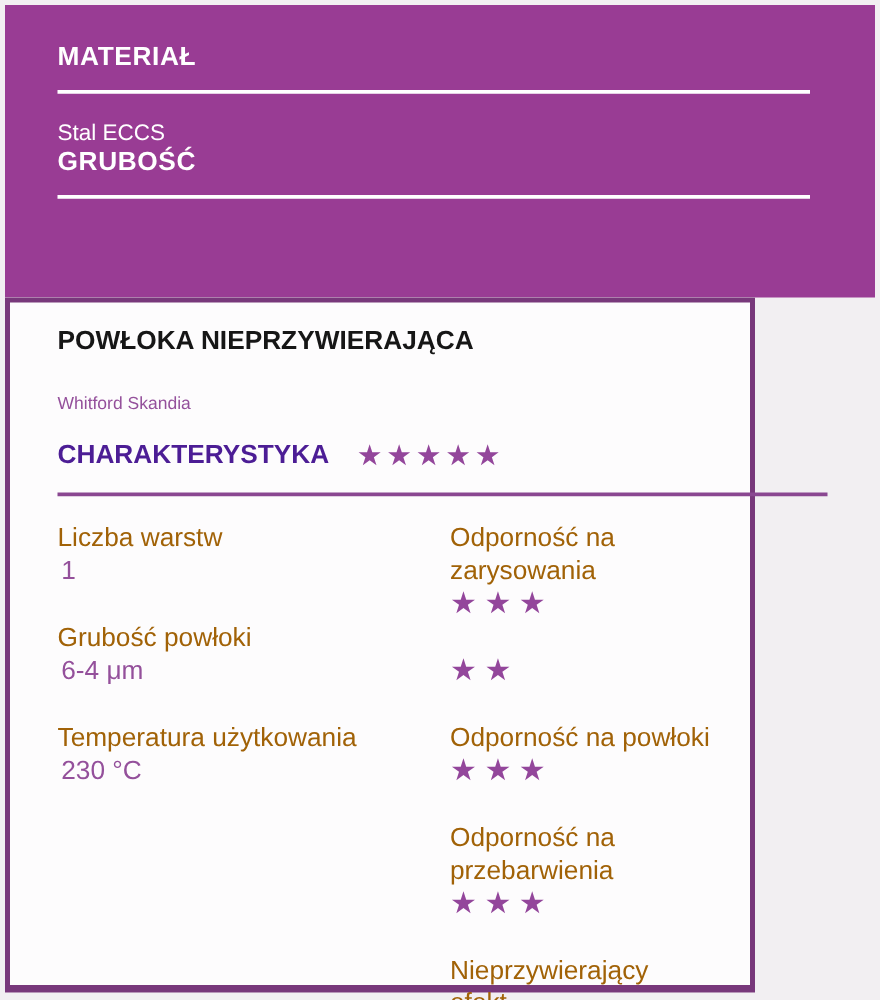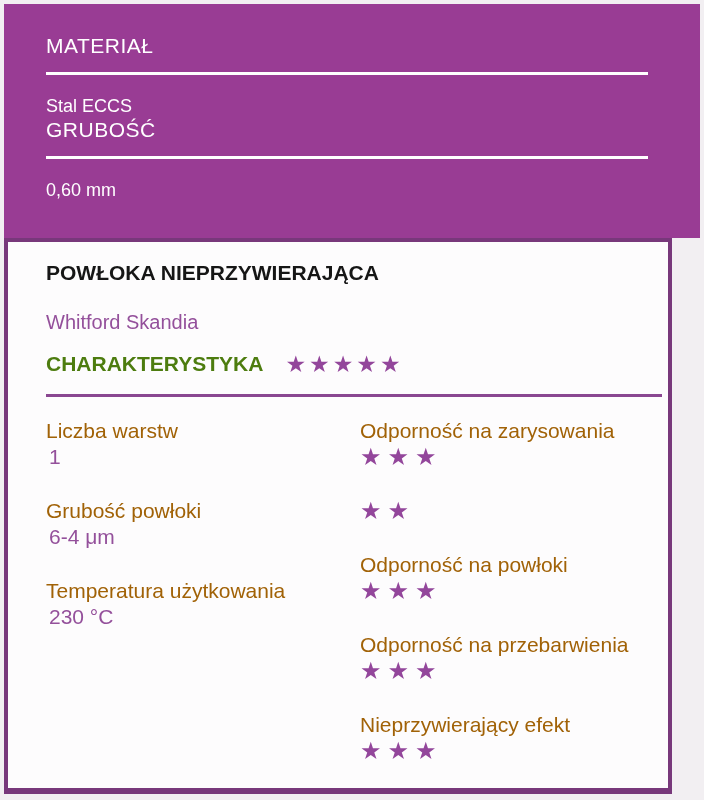--- a/index.html
+++ b/index.html
@@ -13,54 +13,54 @@
   .card { position: absolute; left: 4px; top: 4px; width: 696px; }
 
   
   .header-block {
     width: 696px; height: 234px;
     background: #993c94;
     color: #ffffff;
     padding: 30px 52px 0 42px;
   }
   .hdr-label {
-    font-size: 21px; font-weight: normal; letter-spacing: 0.5px;
+    font-size: 21px; font-weight: bold; letter-spacing: 0.5px;
     line-height: 24px;
   }
   .hdr-rule {
     height: 3px; background: #ffffff; border: 0;
     margin-top: 14px;
   }
   .hdr-value {
     font-size: 18px; line-height: 24px;
     margin-top: 19px;
   }
   .hdr-section + .hdr-section { }
 
   
   .main-block {
-    width: 668px; height: 556px;
+    width: 600px; height: 556px;
     background: #fdfcfd;
     border: 4px solid #78387b;
     border-bottom-width: 6px;
     padding: 18px 30px 0 38px;
   }
   .coating-title {
     font-size: 21px; font-weight: bold; color: #161616;
     line-height: 26px;
   }
   .coating-name {
-    font-size: 20px; color: #94509b;
+    font-size: 14px; color: #94509b;
     line-height: 26px; margin-top: 23px;
   }
   .charakterystyka-row {
     margin-top: 14px; display: flex; align-items: center;
   }
   .charakterystyka-label {
-    font-size: 21px; font-weight: bold; color: #4d7c0f;
+    font-size: 21px; font-weight: bold; color: #4c1d95;
     line-height: 30px;
   }
   .rating-stars {
     font-size: 23px; color: #93469b; letter-spacing: 3px;
     margin-left: 22px; line-height: 30px;
   }
   .divider {
     height: 3px; background: #8a4791; border: 0;
     width: 616px; margin-top: 15px;
   }
@@ -88,21 +88,20 @@
 
   <div class="header-block">
     <div class="hdr-section">
       <div class="hdr-label">MATERIAŁ</div>
       <hr class="hdr-rule">
       <div class="hdr-value">Stal ECCS</div>
     </div>
     <div class="hdr-section">
       <div class="hdr-label">GRUBOŚĆ</div>
       <hr class="hdr-rule">
-      <div class="hdr-value">0,60 mm</div>
     </div>
   </div>
 
   <div class="main-block">
     <div class="coating-title">POWŁOKA NIEPRZYWIERAJĄCA</div>
     <div class="coating-name">Whitford Skandia</div>
 
     <div class="charakterystyka-row">
       <span class="charakterystyka-label">CHARAKTERYSTYKA</span>
       <span class="rating-stars">★★★★★</span>

